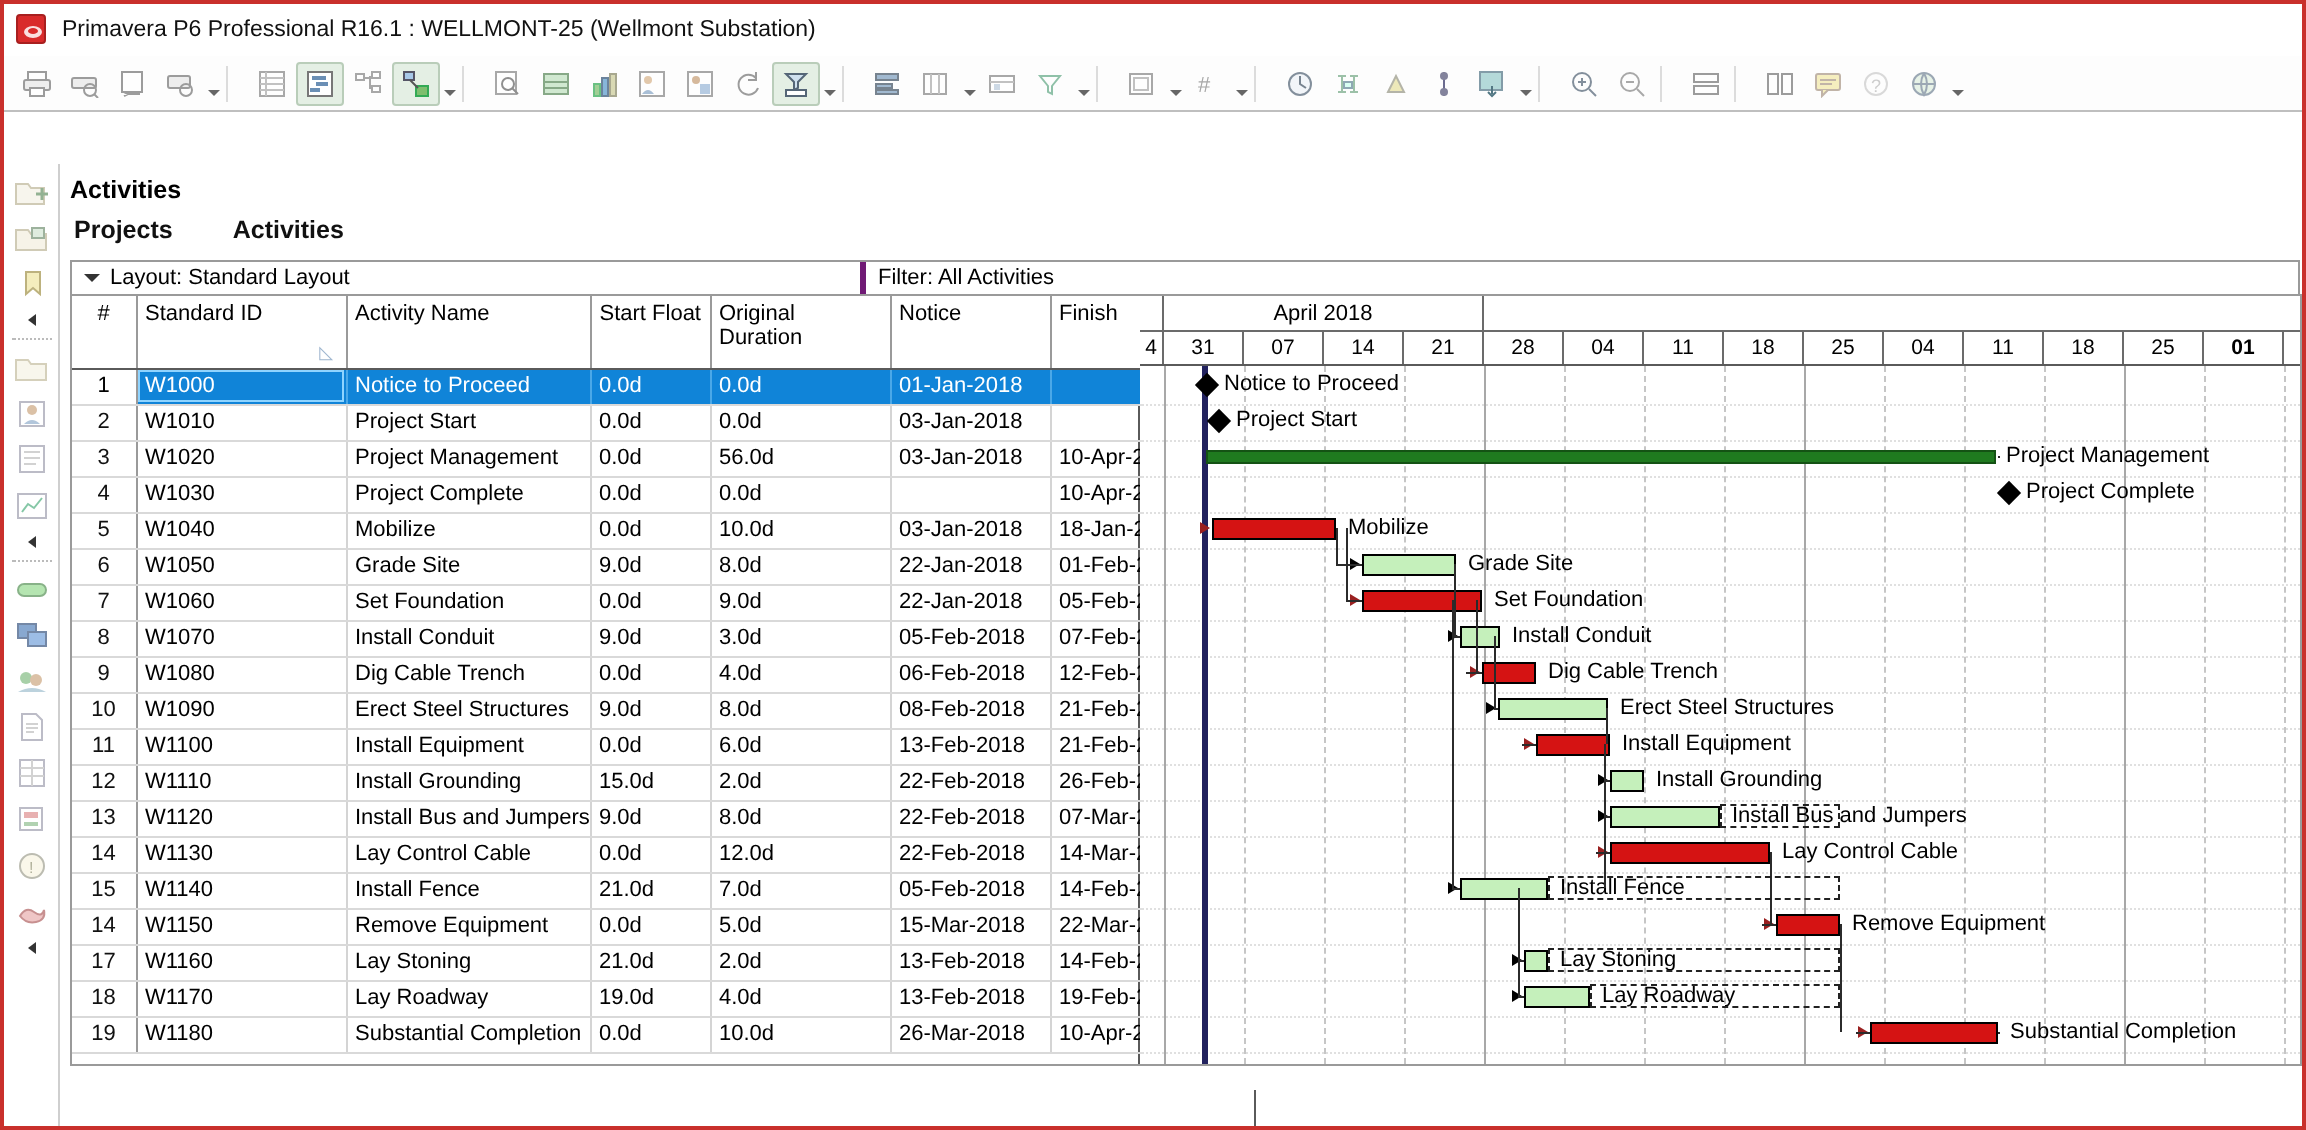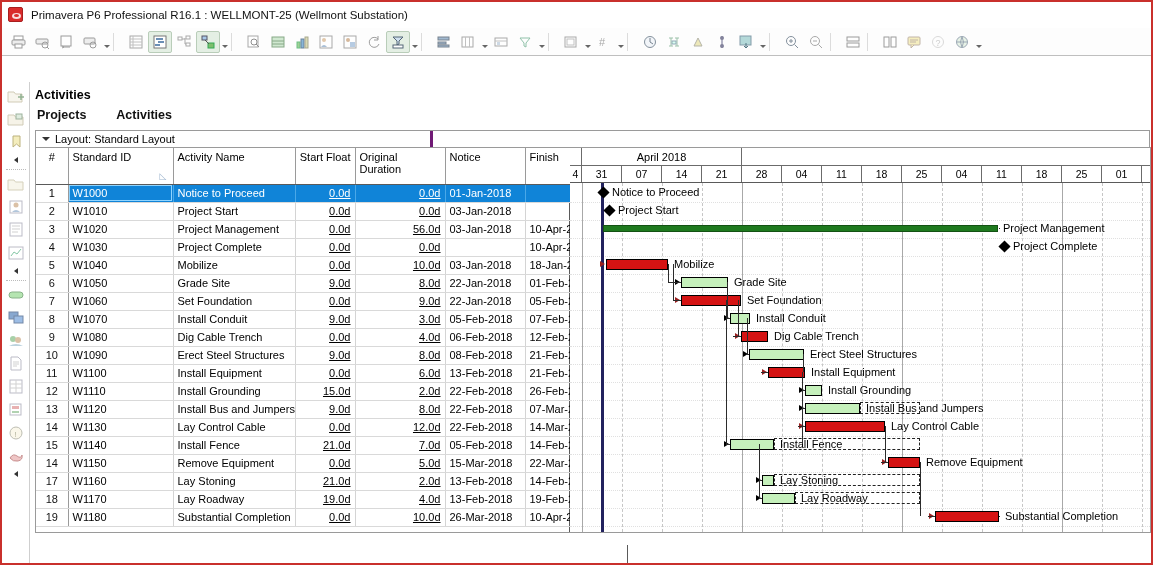--- a/index.html
+++ b/index.html
@@ -123,21 +123,21 @@
     font-weight:normal; text-align:left; vertical-align:top;
     border-right:1px solid #9a9a9a; border-bottom:1px solid #5a5a5a;
     height:36px; padding:3px 4px 0 4px; background:#fff; position:relative;
   }
   table.act th.c-num { text-align:center; padding-left:0; padding-right:0; }
   table.act td {
     border-right:1px solid #d4d4d4; border-bottom:1px solid #d9d9d9;
     height:18px; padding:0 4px; white-space:nowrap; overflow:hidden;
   }
   table.act td.num { text-align:center; border-right:1px solid #9a9a9a; color:#111; }
-  table.act td.r { text-align:right;text-decoration:underline; }
+  table.act td.r { text-align:left; }
   tr.sel td { background:#1084d8; color:#fff; border-right-color:#4aa8e8; }
   tr.sel td.num { background:#fff; color:#000; }
   tr.sel td.idcell { outline:1px solid #8fd4ff; outline-offset:-2px; }
   .sortglyph { position:absolute; right:6px; bottom:3px; color:#9fb6cf; font-size:9px; }
 
   
   .gantt { flex:1; position:relative; background:#fff; overflow:hidden; }
   .tsrow1 { height:18px; display:flex; border-bottom:1px solid #6b6b6b; }
   .tsrow1 .mo { border-right:1px solid #6b6b6b; text-align:center;
     font-size:11px; line-height:18px; overflow:hidden; white-space:nowrap; }
@@ -523,20 +523,23 @@
     <div class="pgtitle">Activities</div>
     <div class="tabrow">
       <div class="tab">Projects</div>
       <div class="tab active">Activities</div>
     </div>
 
     <div class="optbar">
       <div class="layoutcell">
         <span class="chev"></span>
         <span>Layout: Standard Layout</span>
+      </div>
+      <div class="filtercell">
+        <span>Filter: All Activities</span>
       </div>
     </div>
 
     <div class="gridwrap">
 
       <div class="tablepane">
         <table class="act">
           <colgroup>
             <col style="width:32px">
               <col style="width:105px">
@@ -746,21 +749,21 @@
             <div class="wk" style="flex: 0 0 40px;">21</div>
             <div class="wk" style="flex: 0 0 40px;">28</div>
             <div class="wk" style="flex: 0 0 40px;">04</div>
             <div class="wk" style="flex: 0 0 40px;">11</div>
             <div class="wk" style="flex: 0 0 40px;">18</div>
             <div class="wk" style="flex: 0 0 40px;">25</div>
             <div class="wk" style="flex: 0 0 40px;">04</div>
             <div class="wk" style="flex: 0 0 40px;">11</div>
             <div class="wk" style="flex: 0 0 40px;">18</div>
             <div class="wk" style="flex: 0 0 40px;">25</div>
-            <div class="wk" style="flex: 0 0 40px;">01</div>
+            <div class="wk" style="flex: 0 0 40px; font-weight: bold;">01</div>
             <div class="wk" style="flex: 0 0 40px;">08</div>
           </div>
         <div class="plot" id="plot">
             <div class="vgrid solid" style="left: 12px;"></div>
             <div class="vgrid" style="left: 52px;"></div>
             <div class="vgrid" style="left: 92px;"></div>
             <div class="vgrid" style="left: 132px;"></div>
             <div class="vgrid solid" style="left: 172px;"></div>
             <div class="vgrid" style="left: 212px;"></div>
             <div class="vgrid" style="left: 252px;"></div>

